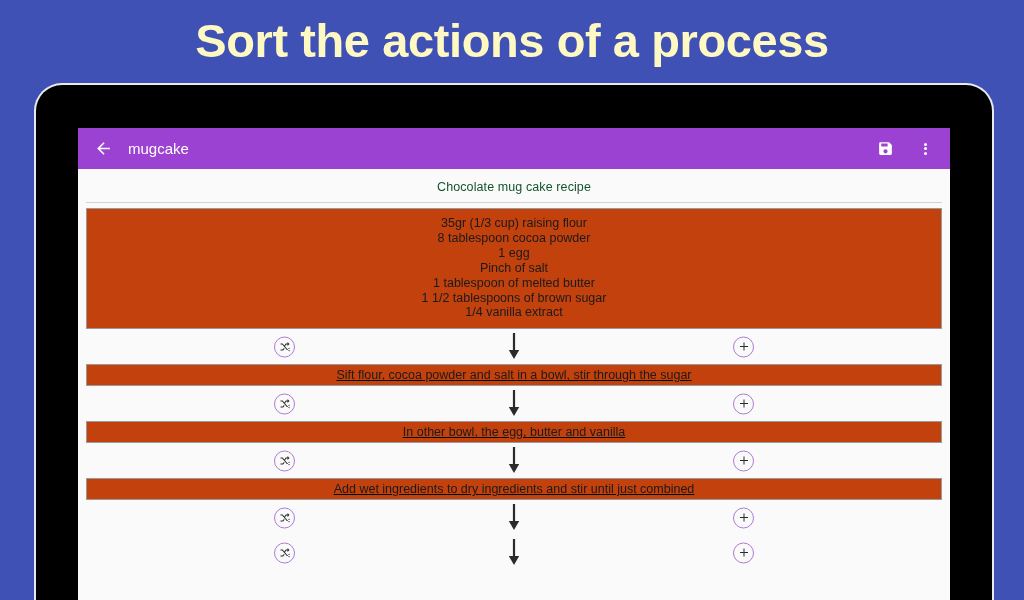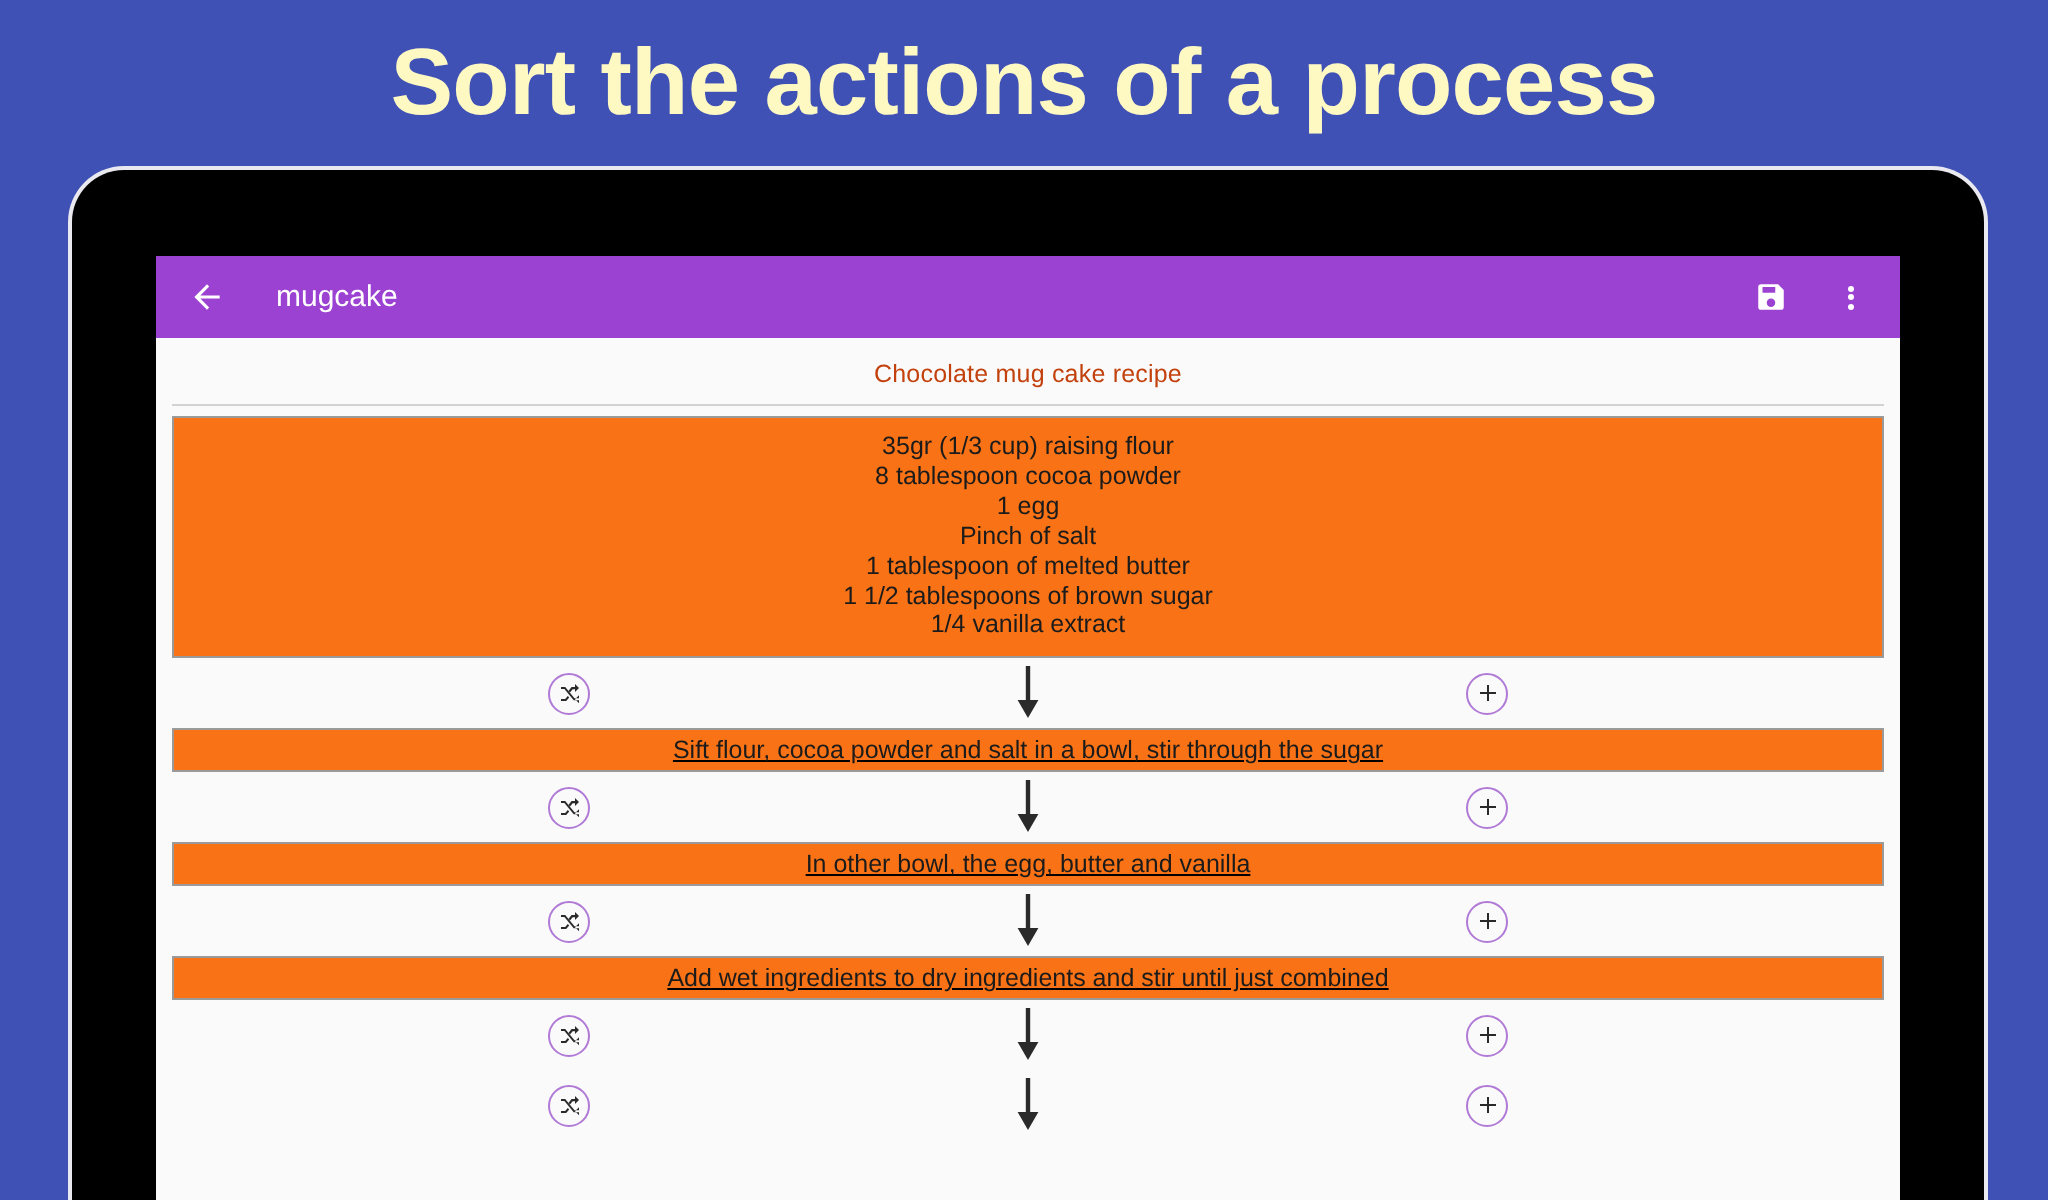--- a/index.html
+++ b/index.html
@@ -73,21 +73,21 @@
     height: 26px;
     display: flex;
     align-items: center;
     justify-content: center;
     flex: 0 0 auto;
   }
   #app-bar-title {
     color: #ffffff;
     font-size: 15px;
     font-weight: 400;
-    margin-left: 22px;
+    margin-left: 12px;
     flex: 1 1 auto;
     white-space: nowrap;
   }
   .bar-right {
     display: flex;
     align-items: center;
     gap: 14px;
   }
   .dot {
     width: 3px;
@@ -100,34 +100,34 @@
   
   #content {
     position: relative;
     background: #fafafa;
     padding: 0;
     height: 479px;
     overflow: hidden;
   }
   #recipe-subtitle {
     text-align: center;
-    color: #c2410c;
+    color: #14532d;
     font-size: 12.5px;
     padding: 11px 0 8px 0;
     letter-spacing: 0.1px;
   }
   #subtitle-divider {
     height: 1px;
     background: #d2d2d2;
     margin: 0 8px 5px 8px;
   }
 
   .block {
     margin: 0 8px;
-    background: #f97316;
+    background: #c2410c;
     border: 1px solid #9a9a9a;
     box-sizing: border-box;
   }
   #ingredients-block {
     padding: 7px 0 8px 0;
     text-align: center;
   }
   .ingredient-line {
     font-size: 12.5px;
     color: #1b1b1b;

